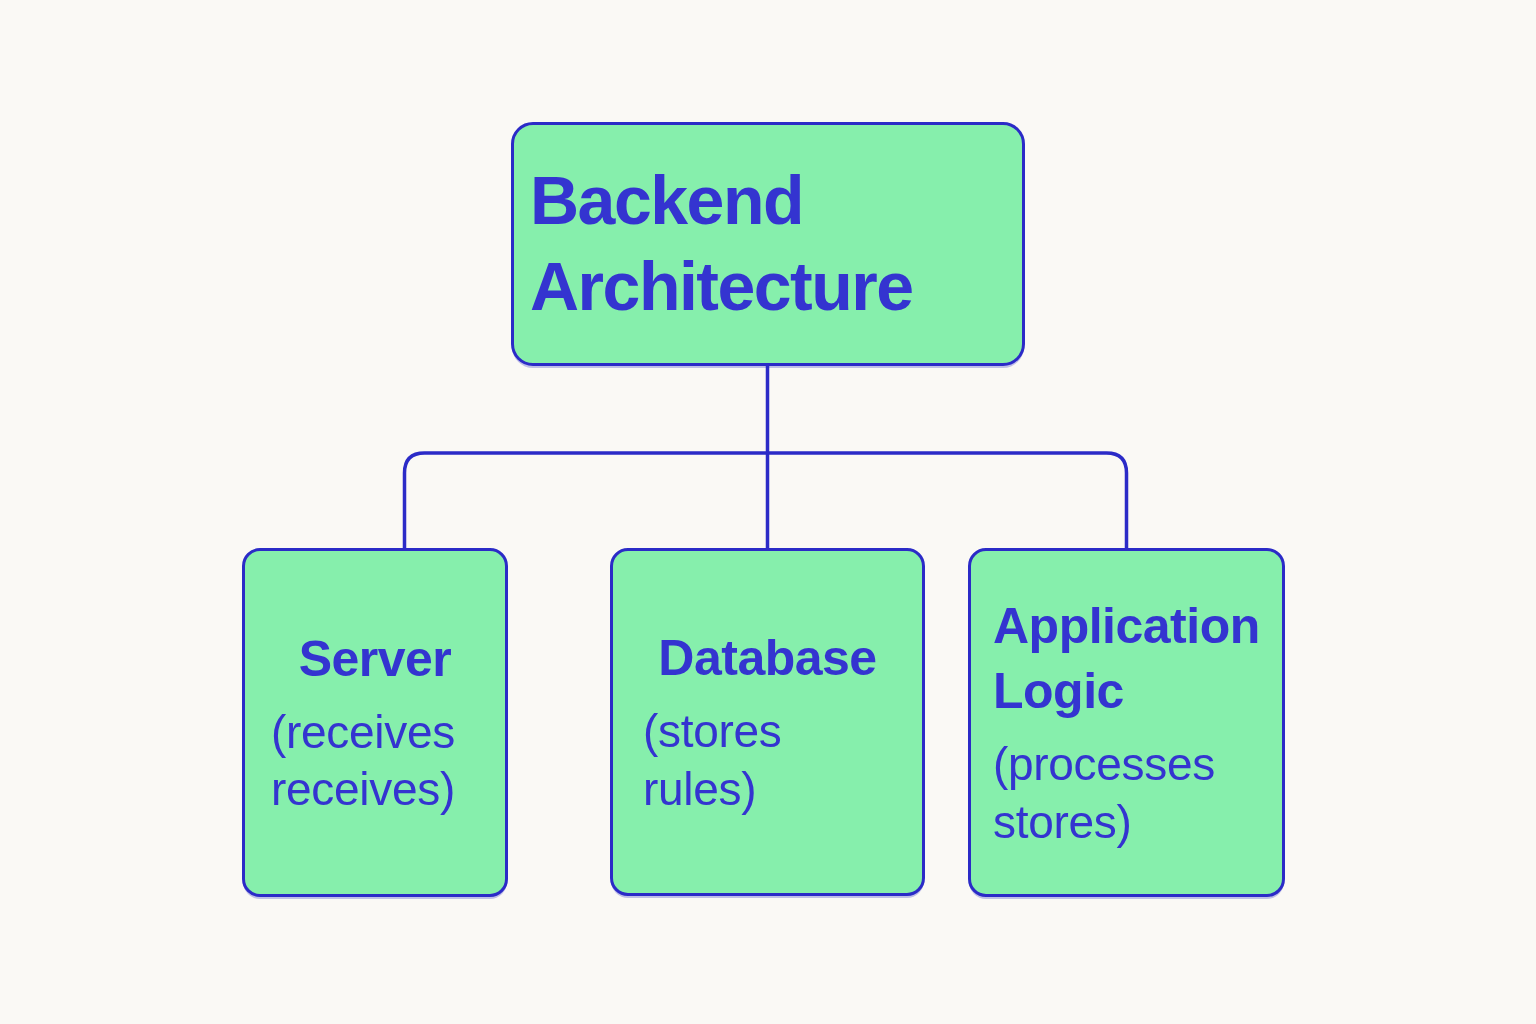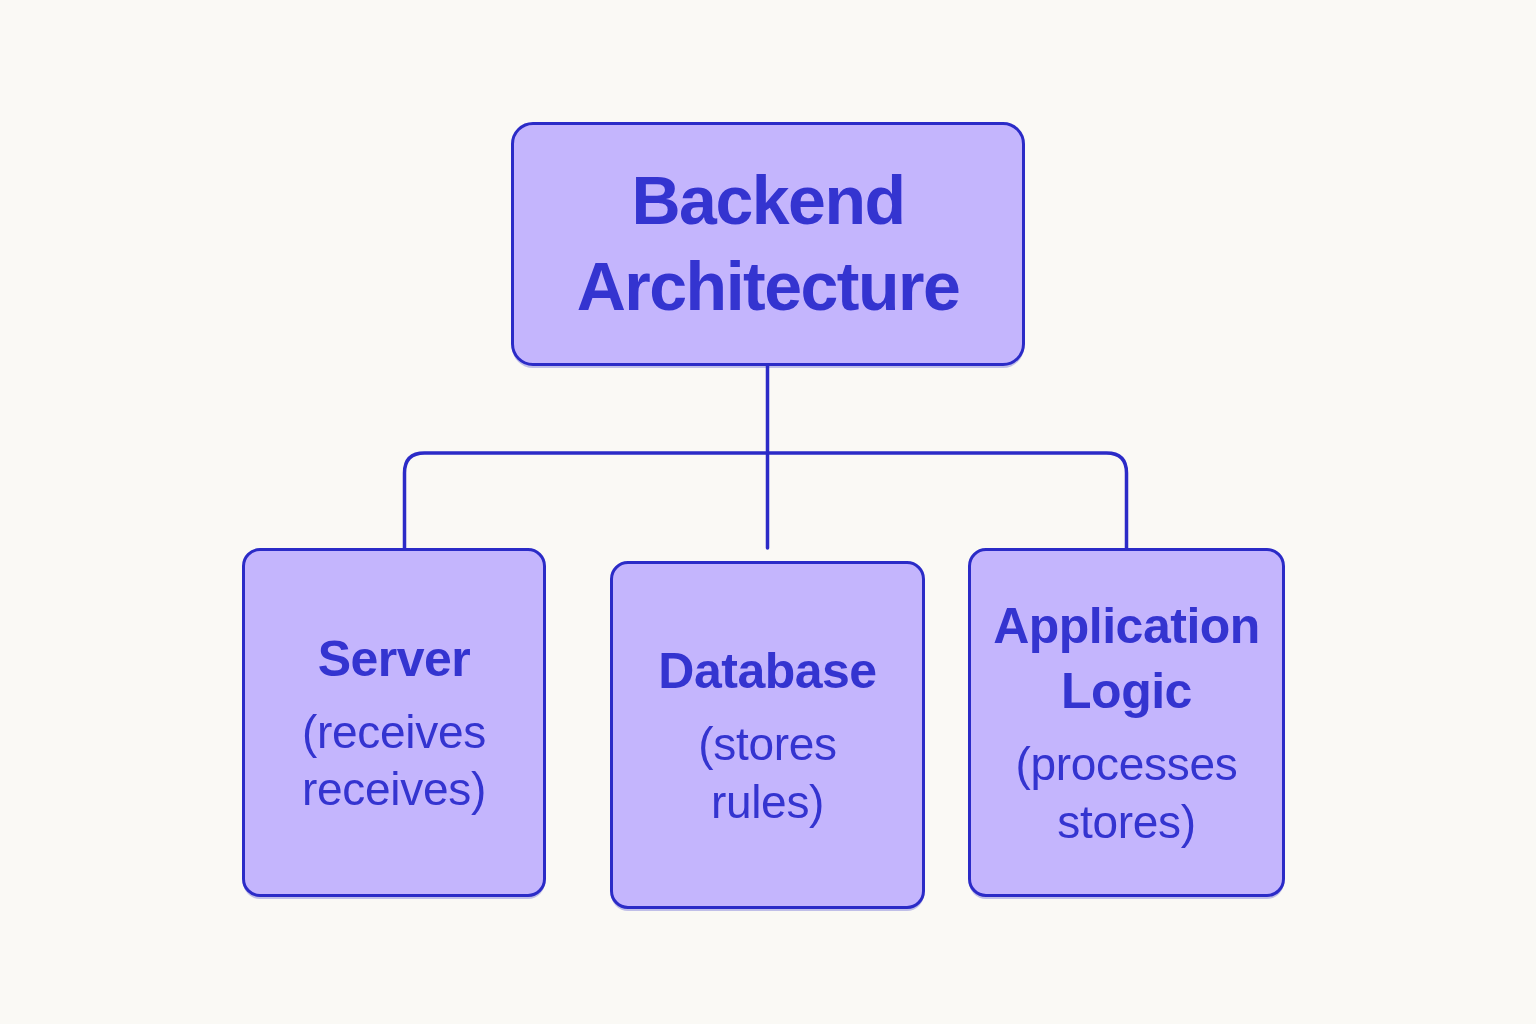--- a/index.html
+++ b/index.html
@@ -28,26 +28,25 @@
     fill: none;
     stroke: var(--line, #2b2bc7);
     stroke-width: 3.5;
     stroke-linecap: round;
   }
   
   .node {
     position: absolute;
     box-sizing: border-box;
     border: 3.5px solid var(--line, #2b2bc7);
-    background: #c4b5fd;
+    background: #86efac;
     display: flex;
     flex-direction: column;
     align-items: center;
     justify-content: center;
-    text-align: center;
     color: var(--accent, #3434d0);
     box-shadow: 0 3px 0 -1px rgba(43, 43, 199, 0.28);
   }
   .node .title {
     font-weight: 700;
     letter-spacing: -0.5px;
   }
   .node .subtitle {
     font-weight: 500;
     letter-spacing: -0.3px;
@@ -75,30 +74,29 @@
     font-size: 50px;
     line-height: 1.3;
   }
   .node.child .subtitle {
     font-size: 46px;
     line-height: 1.24;
     margin-top: 12px;
   }
   #node-server {
     left: 242px;
-    width: 304px;
+    width: 266px;
     height: 349px;
     padding: 0 26px;
   }
   #node-database {
     left: 610px;
     width: 315px;
     height: 348px;
     padding: 0 30px;
-    margin-top: 13px;
   }
   #node-app-logic {
     left: 968px;
     width: 317px;
     height: 349px;
     padding: 0 22px;
   }
 </style>
 </head>
 <body>

